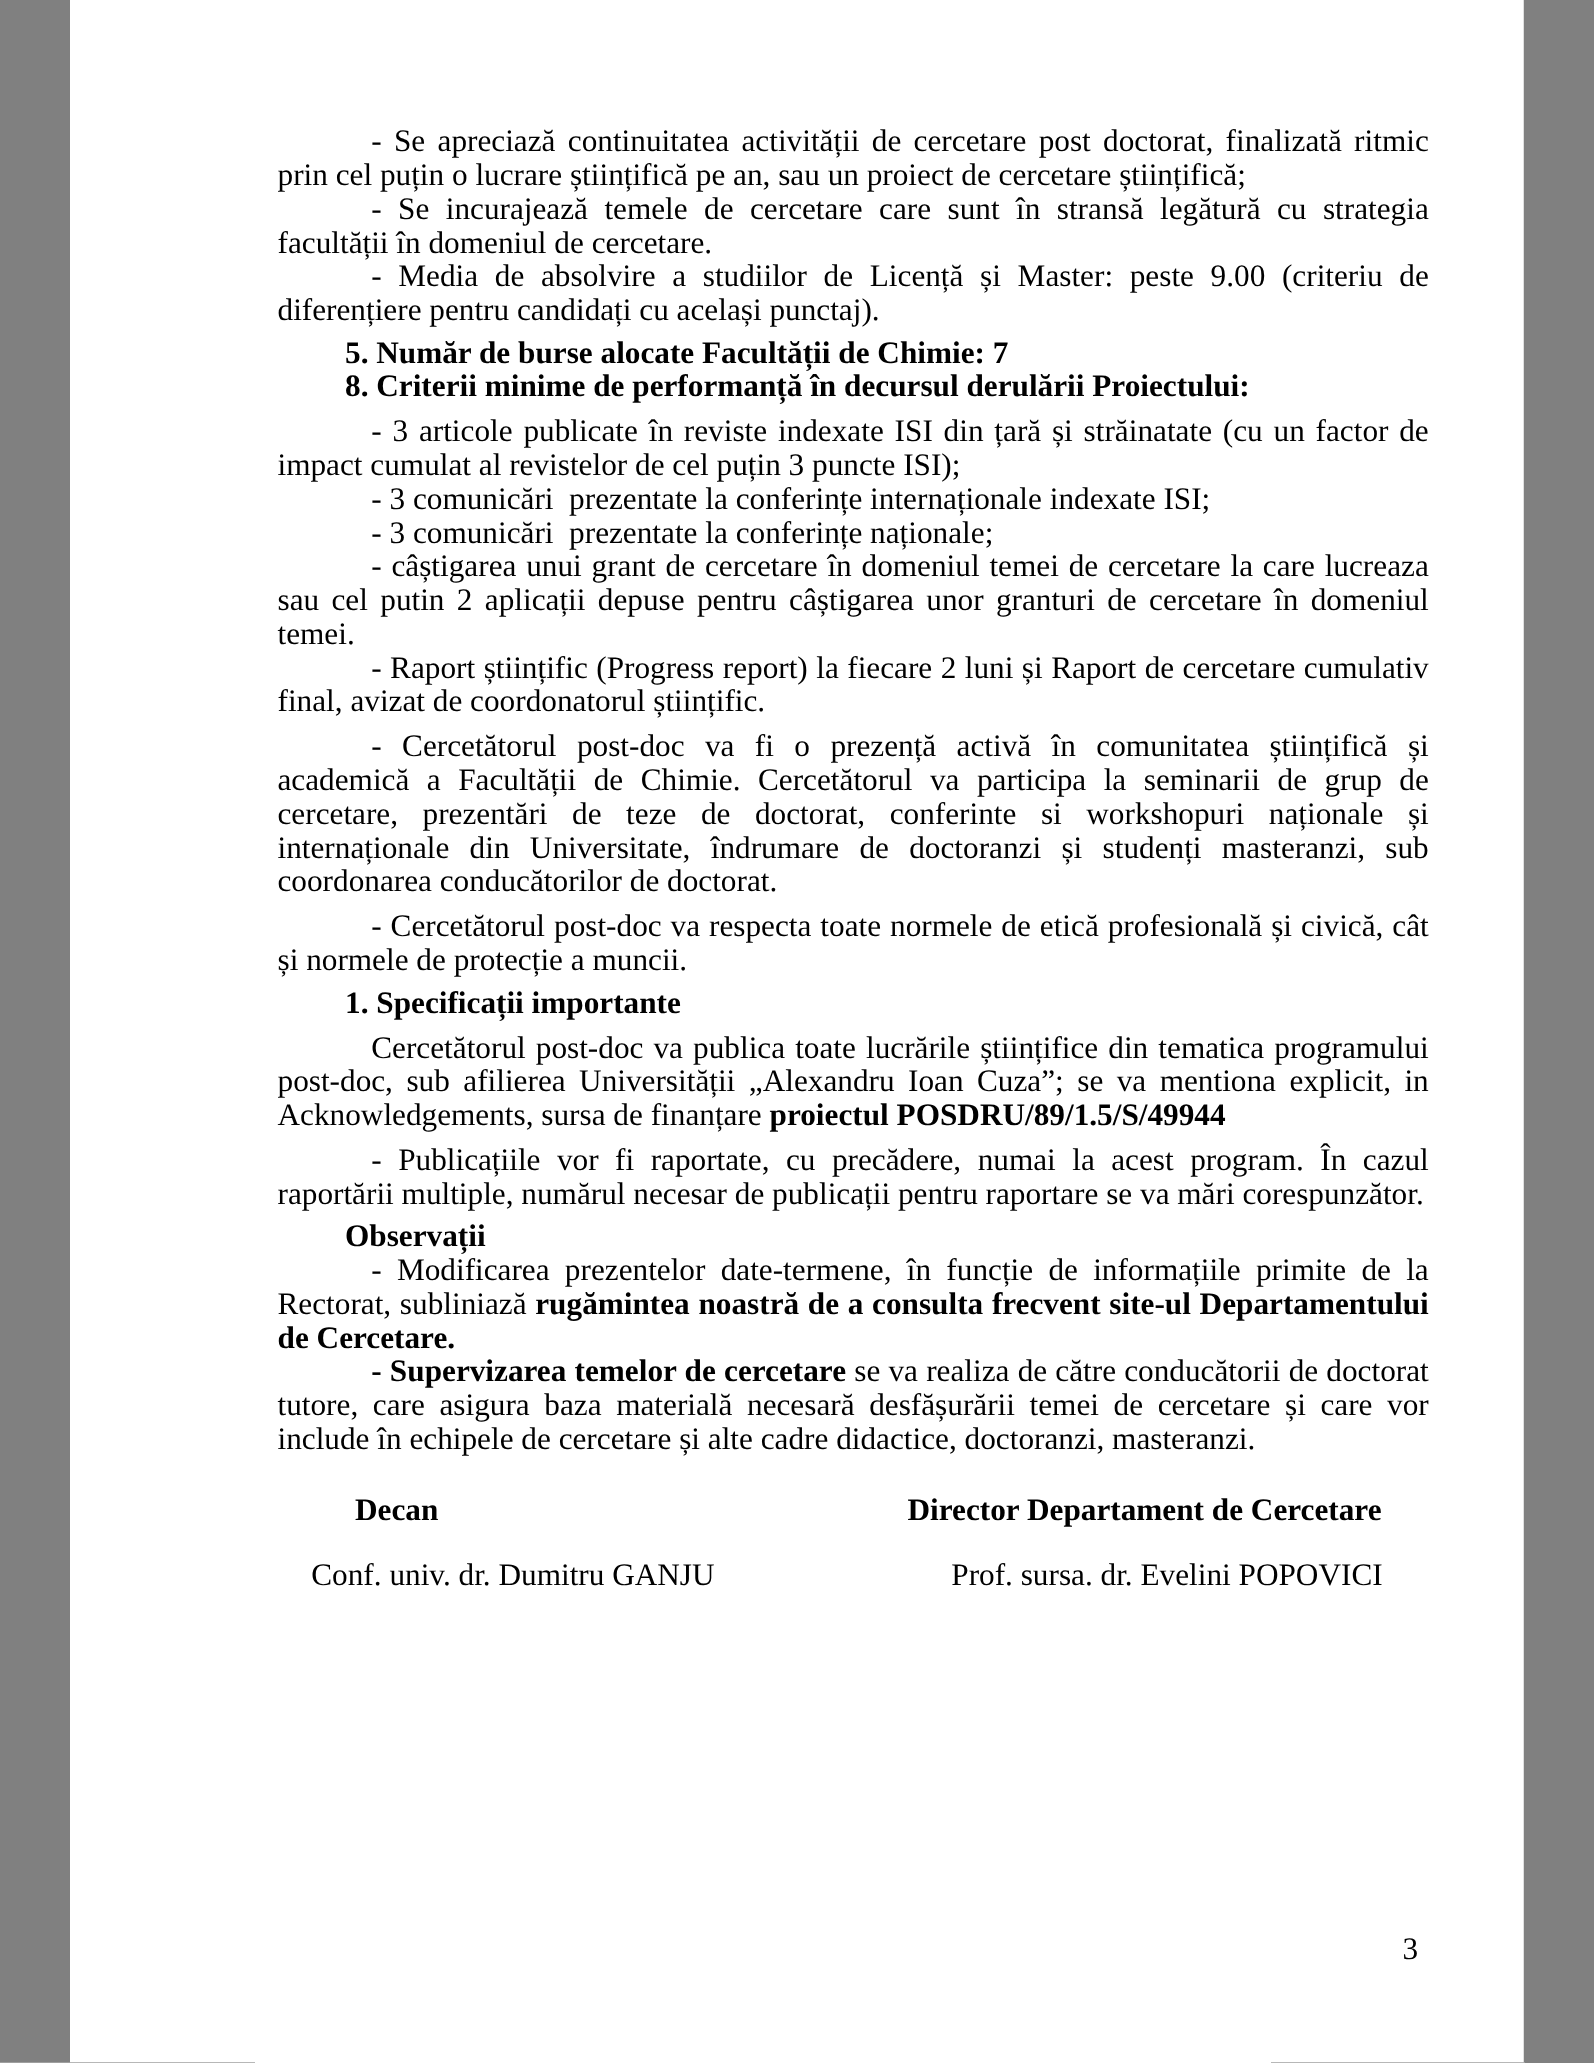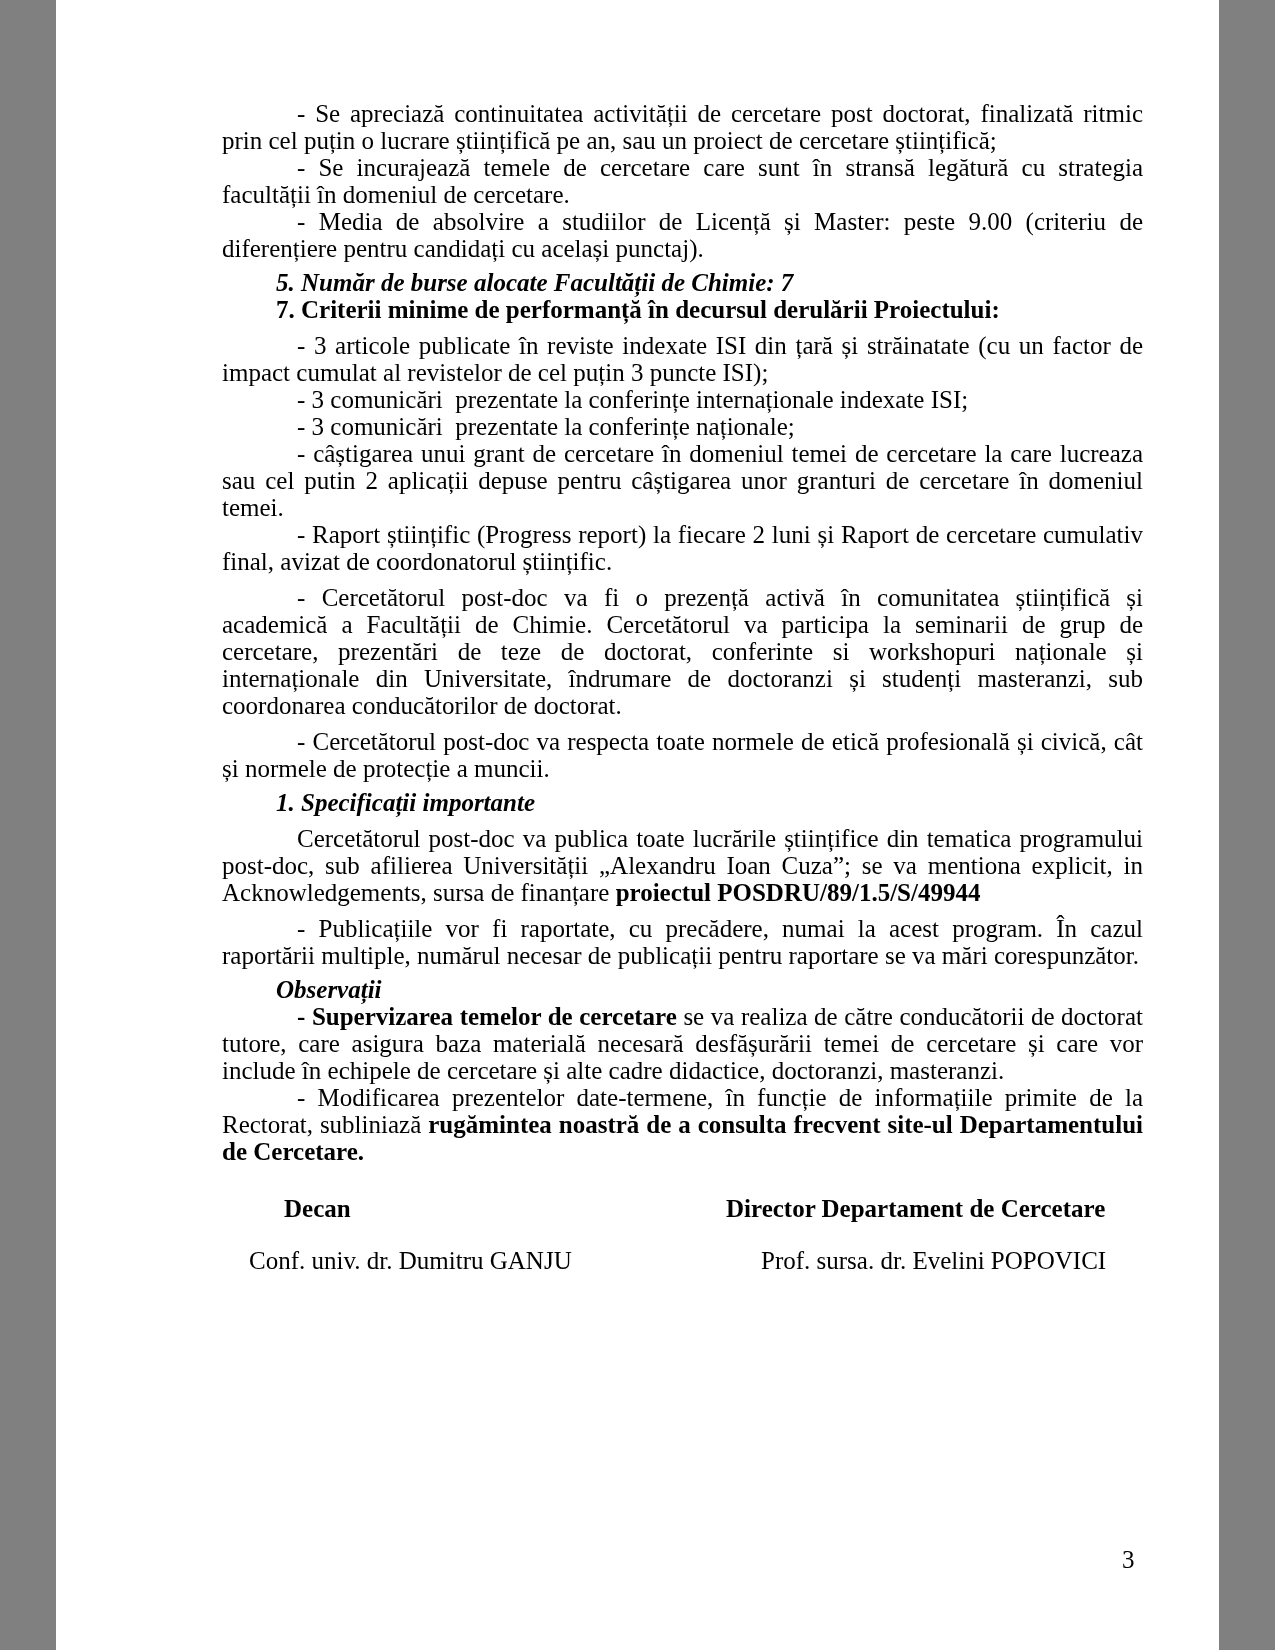--- a/index.html
+++ b/index.html
@@ -26,21 +26,21 @@
     width: 921px;
     text-align: justify;
   }
   p { margin: 0; padding: 0; }
   .para { text-indent: 75px; }
   .heading {
     text-indent: 54px;
     font-weight: bold;
     text-align: left;
   }
-  .gap-sm { margin-top: 7px; font-style: italic; }
+  .gap-sm { margin-top: 7px; }
   .gap { margin-top: 9px; }
   .sig {
     position: absolute;
     white-space: nowrap;
   }
   .sig.bold { font-weight: bold; }
   #sig-decan   { left: 228px; top: 1195px; }
   #sig-director{ left: 670px; top: 1195px; }
   #sig-conf    { left: 193px; top: 1247px; }
   #sig-prof    { left: 705px; top: 1247px; }
@@ -54,41 +54,41 @@
 <body>
 
 <div class="page">
 
   <div class="content">
     <p class="para">- Se apreciază continuitatea activității de cercetare post doctorat, finalizată ritmic prin cel puțin o lucrare științifică pe an, sau un proiect de cercetare științifică;</p>
     <p class="para">- Se incurajează temele de cercetare care sunt în stransă legătură cu strategia facultății în domeniul de cercetare.</p>
     <p class="para">- Media de absolvire a studiilor de Licență și Master: peste 9.00 (criteriu de diferențiere pentru candidați cu același punctaj).</p>
 
     <p class="heading gap-sm">5. Număr de burse alocate Facultății de Chimie: 7</p>
-    <p class="heading">7. Criterii minime de performanță în decursul derulării Proiectului:</p>
+    <p class="heading">8. Criterii minime de performanță în decursul derulării Proiectului:</p>
 
     <p class="para gap">- 3 articole publicate în reviste indexate ISI din țară și străinatate (cu un factor de impact cumulat al revistelor de cel puțin 3 puncte ISI);</p>
     <p class="para">- 3 comunicări&nbsp; prezentate la conferințe internaționale indexate ISI;</p>
     <p class="para">- 3 comunicări&nbsp; prezentate la conferințe naționale;</p>
     <p class="para">- câștigarea unui grant de cercetare în domeniul temei de cercetare la care lucreaza sau cel putin 2 aplicații depuse pentru câștigarea unor granturi de cercetare în domeniul temei.</p>
     <p class="para">- Raport științific (Progress report) la fiecare 2 luni și Raport de cercetare cumulativ final, avizat de coordonatorul științific.</p>
 
     <p class="para gap">- Cercetătorul post-doc va fi o prezență activă în comunitatea științifică și academică a Facultății de Chimie. Cercetătorul va participa la seminarii de grup de cercetare, prezentări de teze de doctorat, conferinte si workshopuri naționale și internaționale din Universitate, îndrumare de doctoranzi și studenți masteranzi, sub coordonarea conducătorilor de doctorat.</p>
 
     <p class="para gap">- Cercetătorul post-doc va respecta toate normele de etică profesională și civică, cât și normele de protecție a muncii.</p>
 
     <p class="heading gap-sm">1. Specificații importante</p>
 
     <p class="para gap"><span>Cercetătorul post-doc va publica toate lucrările științifice din tematica programului post-doc, sub afilierea Universității „Alexandru Ioan Cuza”; se va mentiona explicit, in </span><span style="">Acknowledgements</span><span>, sursa de finanțare </span><span style="font-weight: bold; margin-top: 28px;">proiectul POSDRU/89/1.5/S/49944</span></p>
 
     <p class="para gap">- Publicațiile vor fi raportate, cu precădere, numai la acest program. În cazul raportării multiple, numărul necesar de publicații pentru raportare se va mări corespunzător.</p>
 
     <p class="heading gap-sm">Observații</p>
+    <p class="para"><span>- Modificarea prezentelor date-termene, în funcție de informațiile primite de la Rectorat, subliniază </span><span style="font-weight: bold;">rugămintea noastră de a consulta frecvent site-ul Departamentului de Cercetare.</span></p>
     <p class="para"><span style="font-weight: bold;">- Supervizarea temelor de cercetare</span><span> se va realiza de către conducătorii de doctorat tutore, care asigura baza materială necesară desfășurării temei de cercetare și care vor include în echipele de cercetare și alte cadre didactice, doctoranzi, masteranzi.</span></p>
-    <p class="para"><span>- Modificarea prezentelor date-termene, în funcție de informațiile primite de la Rectorat, subliniază </span><span style="font-weight: bold;">rugămintea noastră de a consulta frecvent site-ul Departamentului de Cercetare.</span></p>
   </div>
 
   <span class="sig bold" id="sig-decan">Decan</span>
   <span class="sig" id="sig-conf">Conf. univ. dr. Dumitru GANJU</span>
   <span class="sig bold" id="sig-director">Director Departament de Cercetare</span>
   <span class="sig" id="sig-prof">Prof. sursa. dr. Evelini POPOVICI</span>
 
   <span class="page-number">3</span>
 
 </div>

